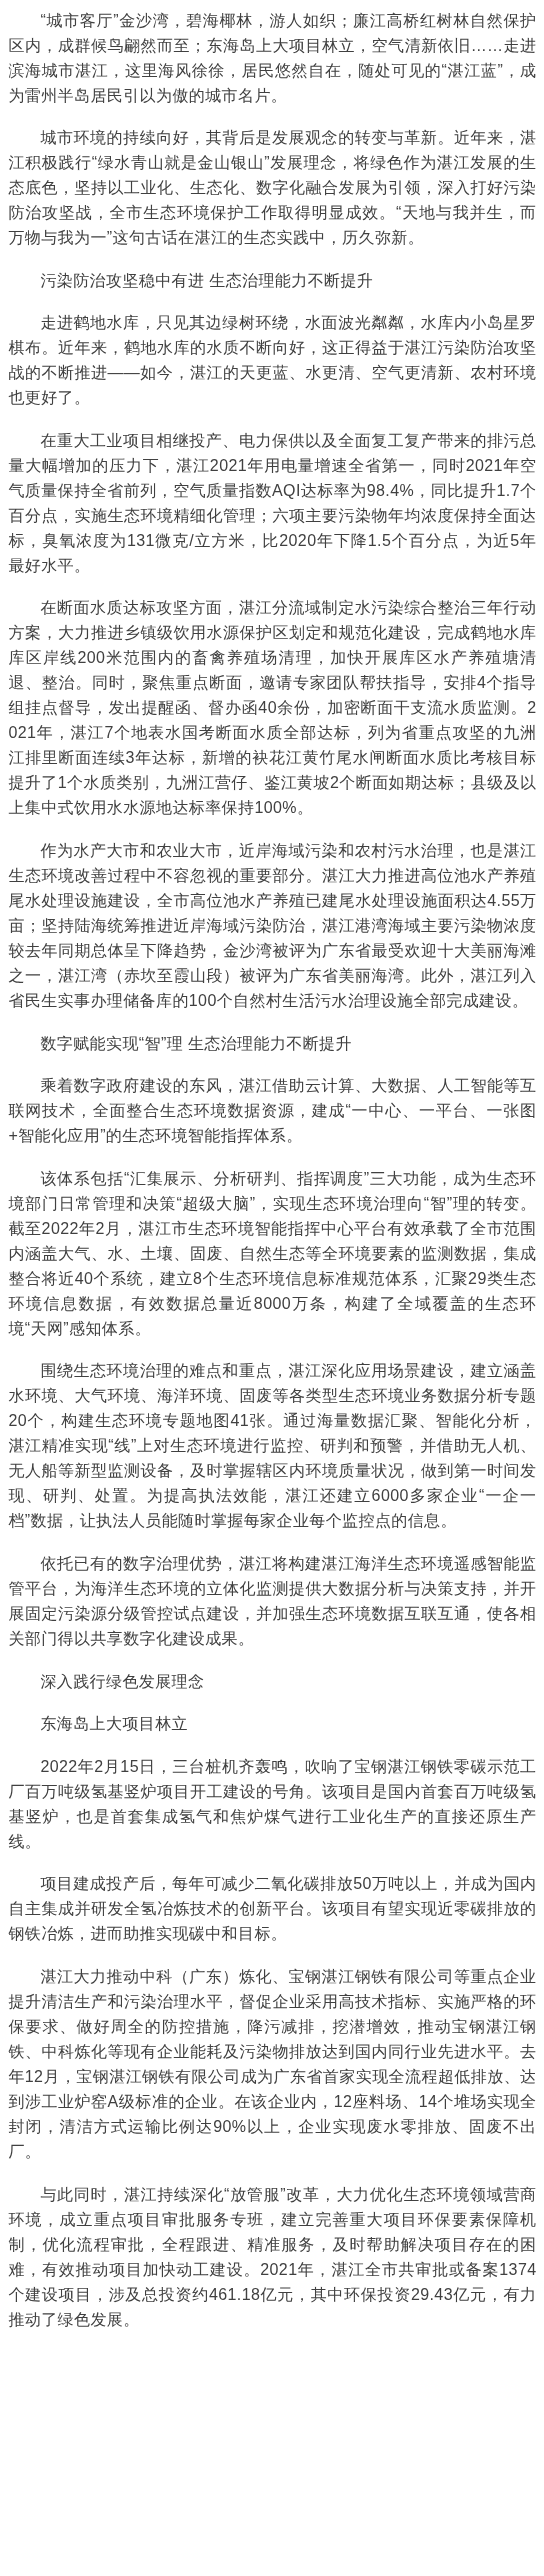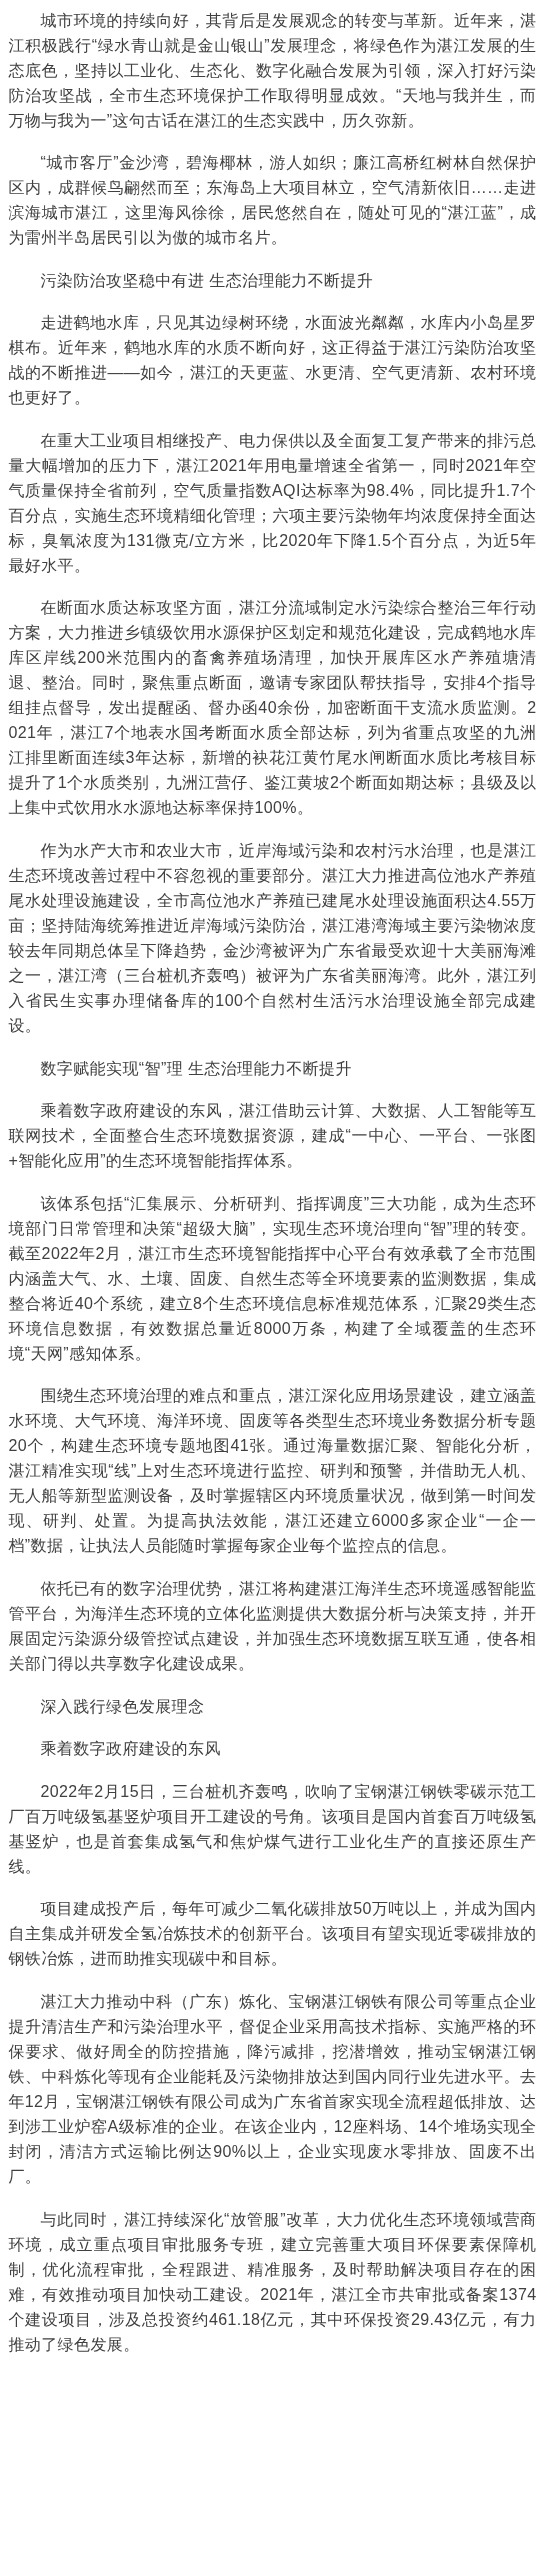--- a/index.html
+++ b/index.html
@@ -29,33 +29,33 @@
     word-break: break-all;
   }
   .article p.section-heading {
     font-weight: 400; 
   }
 </style>
 </head>
 <body>
 
 <div class="article">
+  <p>“城市客厅”金沙湾，碧海椰林，游人如织；廉江高桥红树林自然保护区内，成群候鸟翩然而至；东海岛上大项目林立，空气清新依旧……走进滨海城市湛江，这里海风徐徐，居民悠然自在，随处可见的“湛江蓝”，成为雷州半岛居民引以为傲的城市名片。</p>
   <p>城市环境的持续向好，其背后是发展观念的转变与革新。近年来，湛江积极践行“绿水青山就是金山银山”发展理念，将绿色作为湛江发展的生态底色，坚持以工业化、生态化、数字化融合发展为引领，深入打好污染防治攻坚战，全市生态环境保护工作取得明显成效。“天地与我并生，而万物与我为一”这句古话在湛江的生态实践中，历久弥新。</p>
-  <p>“城市客厅”金沙湾，碧海椰林，游人如织；廉江高桥红树林自然保护区内，成群候鸟翩然而至；东海岛上大项目林立，空气清新依旧……走进滨海城市湛江，这里海风徐徐，居民悠然自在，随处可见的“湛江蓝”，成为雷州半岛居民引以为傲的城市名片。</p>
   <p class="section-heading">污染防治攻坚稳中有进 生态治理能力不断提升</p>
   <p>走进鹤地水库，只见其边绿树环绕，水面波光粼粼，水库内小岛星罗棋布。近年来，鹤地水库的水质不断向好，这正得益于湛江污染防治攻坚战的不断推进——如今，湛江的天更蓝、水更清、空气更清新、农村环境也更好了。</p>
   <p>在重大工业项目相继投产、电力保供以及全面复工复产带来的排污总量大幅增加的压力下，湛江2021年用电量增速全省第一，同时2021年空气质量保持全省前列，空气质量指数AQI达标率为98.4%，同比提升1.7个百分点，实施生态环境精细化管理；六项主要污染物年均浓度保持全面达标，臭氧浓度为131微克/立方米，比2020年下降1.5个百分点，为近5年最好水平。</p>
   <p>在断面水质达标攻坚方面，湛江分流域制定水污染综合整治三年行动方案，大力推进乡镇级饮用水源保护区划定和规范化建设，完成鹤地水库库区岸线200米范围内的畜禽养殖场清理，加快开展库区水产养殖塘清退、整治。同时，聚焦重点断面，邀请专家团队帮扶指导，安排4个指导组挂点督导，发出提醒函、督办函40余份，加密断面干支流水质监测。2021年，湛江7个地表水国考断面水质全部达标，列为省重点攻坚的九洲江排里断面连续3年达标，新增的袂花江黄竹尾水闸断面水质比考核目标提升了1个水质类别，九洲江营仔、鉴江黄坡2个断面如期达标；县级及以上集中式饮用水水源地达标率保持100%。</p>
-  <p>作为水产大市和农业大市，近岸海域污染和农村污水治理，也是湛江生态环境改善过程中不容忽视的重要部分。湛江大力推进高位池水产养殖尾水处理设施建设，全市高位池水产养殖已建尾水处理设施面积达4.55万亩；坚持陆海统筹推进近岸海域污染防治，湛江港湾海域主要污染物浓度较去年同期总体呈下降趋势，金沙湾被评为广东省最受欢迎十大美丽海滩之一，湛江湾（三台桩机齐轰鸣）被评为广东省美丽海湾。此外，湛江列入省民生实事办理储备库的100个自然村生活污水治理设施全部完成建设。</p>
+  <p>作为水产大市和农业大市，近岸海域污染和农村污水治理，也是湛江生态环境改善过程中不容忽视的重要部分。湛江大力推进高位池水产养殖尾水处理设施建设，全市高位池水产养殖已建尾水处理设施面积达4.55万亩；坚持陆海统筹推进近岸海域污染防治，湛江港湾海域主要污染物浓度较去年同期总体呈下降趋势，金沙湾被评为广东省最受欢迎十大美丽海滩之一，湛江湾（赤坎至霞山段）被评为广东省美丽海湾。此外，湛江列入省民生实事办理储备库的100个自然村生活污水治理设施全部完成建设。</p>
   <p class="section-heading">数字赋能实现“智”理 生态治理能力不断提升</p>
   <p>乘着数字政府建设的东风，湛江借助云计算、大数据、人工智能等互联网技术，全面整合生态环境数据资源，建成“一中心、一平台、一张图+智能化应用”的生态环境智能指挥体系。</p>
   <p>该体系包括“汇集展示、分析研判、指挥调度”三大功能，成为生态环境部门日常管理和决策“超级大脑”，实现生态环境治理向“智”理的转变。截至2022年2月，湛江市生态环境智能指挥中心平台有效承载了全市范围内涵盖大气、水、土壤、固废、自然生态等全环境要素的监测数据，集成整合将近40个系统，建立8个生态环境信息标准规范体系，汇聚29类生态环境信息数据，有效数据总量近8000万条，构建了全域覆盖的生态环境“天网”感知体系。</p>
   <p>围绕生态环境治理的难点和重点，湛江深化应用场景建设，建立涵盖水环境、大气环境、海洋环境、固废等各类型生态环境业务数据分析专题20个，构建生态环境专题地图41张。通过海量数据汇聚、智能化分析，湛江精准实现“线”上对生态环境进行监控、研判和预警，并借助无人机、无人船等新型监测设备，及时掌握辖区内环境质量状况，做到第一时间发现、研判、处置。为提高执法效能，湛江还建立6000多家企业“一企一档”数据，让执法人员能随时掌握每家企业每个监控点的信息。</p>
   <p>依托已有的数字治理优势，湛江将构建湛江海洋生态环境遥感智能监管平台，为海洋生态环境的立体化监测提供大数据分析与决策支持，并开展固定污染源分级管控试点建设，并加强生态环境数据互联互通，使各相关部门得以共享数字化建设成果。</p>
   <p class="section-heading">深入践行绿色发展理念</p>
-  <p class="section-heading">乘着数字政府建设的东风</p>
+  <p class="section-heading">东海岛上大项目林立</p>
   <p>2022年2月15日，三台桩机齐轰鸣，吹响了宝钢湛江钢铁零碳示范工厂百万吨级氢基竖炉项目开工建设的号角。该项目是国内首套百万吨级氢基竖炉，也是首套集成氢气和焦炉煤气进行工业化生产的直接还原生产线。</p>
   <p>项目建成投产后，每年可减少二氧化碳排放50万吨以上，并成为国内自主集成并研发全氢冶炼技术的创新平台。该项目有望实现近零碳排放的钢铁冶炼，进而助推实现碳中和目标。</p>
   <p>湛江大力推动中科（广东）炼化、宝钢湛江钢铁有限公司等重点企业提升清洁生产和污染治理水平，督促企业采用高技术指标、实施严格的环保要求、做好周全的防控措施，降污减排，挖潜增效，推动宝钢湛江钢铁、中科炼化等现有企业能耗及污染物排放达到国内同行业先进水平。去年12月，宝钢湛江钢铁有限公司成为广东省首家实现全流程超低排放、达到涉工业炉窑A级标准的企业。在该企业内，12座料场、14个堆场实现全封闭，清洁方式运输比例达90%以上，企业实现废水零排放、固废不出厂。</p>
   <p>与此同时，湛江持续深化“放管服”改革，大力优化生态环境领域营商环境，成立重点项目审批服务专班，建立完善重大项目环保要素保障机制，优化流程审批，全程跟进、精准服务，及时帮助解决项目存在的困难，有效推动项目加快动工建设。2021年，湛江全市共审批或备案1374个建设项目，涉及总投资约461.18亿元，其中环保投资29.43亿元，有力推动了绿色发展。</p>
 
 </div>
 
 
 </body></html>

